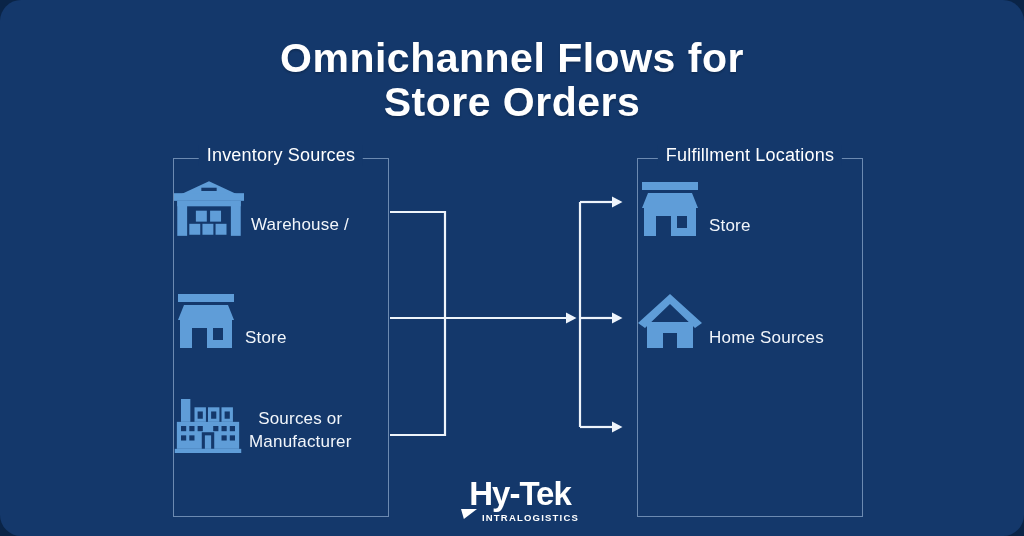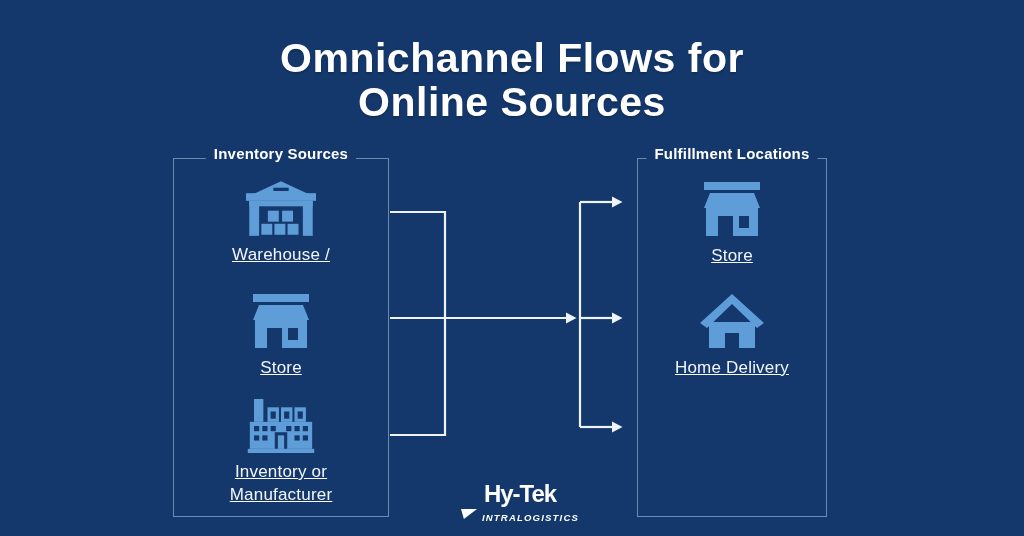--- a/index.html
+++ b/index.html
@@ -11,78 +11,78 @@
     --skin:#e5ad89;
     --skin-nail:#f3e3d3;
     --text:#ffffff;
     --box-border:rgba(180,205,235,.55);
   }
   *{margin:0;padding:0;box-sizing:border-box;}
   body{background:#0a2447;}
   .canvas{
     position:relative;width:1024px;height:536px;overflow:hidden;
     background:var(--background);
-    font-family:"Liberation Sans",sans-serif;color:var(--text);
+    font-family:"Liberation Sans",sans-serif;color:var(--text);border-radius:21px;
   }
   
   .title{
     position:absolute;top:36px;left:0;width:100%;
     text-align:center;font-weight:bold;font-size:41px;line-height:44px;
     letter-spacing:.5px;text-shadow:0 2px 2px rgba(0,0,0,.18);
   }
   
   .group-box{
     position:absolute;top:158px;height:359px;
     border:1px solid var(--box-border);
   }
   .box-inventory{left:173px;width:216px;}
-  .box-fulfillment{left:637px;width:190px;}
+  .box-fulfillment{left:637px;width:226px;}
   .group-heading{
     position:absolute;top:-14px;left:50%;transform:translateX(-50%);
     background:var(--background);padding:0 8px;white-space:nowrap;
-    font-size:15px;font-weight:bold;letter-spacing:.2px;
+    font-size:18px;font-weight:normal;letter-spacing:.2px;
   }
   .flow-item{
     position:absolute;left:0;right:0;
-    display:flex;flex-direction:column;align-items:center;gap:7px;text-decoration:underline;
+    display:flex;flex-direction:row;align-items:flex-end;gap:7px;
   }
   .flow-item .icon{display:flex;align-items:flex-end;justify-content:center;}
   .item-label{
     text-align:center;font-size:17px;line-height:23px;color:#f2f6fb;
     letter-spacing:.2px;
   }
   .item-label .ln{display:block;}
   
   .connectors{position:absolute;left:0;top:0;pointer-events:none;}
   
   .scene{position:absolute;left:0;top:295px;width:200px;height:241px;}
   
   .logo{position:absolute;left:455px;top:477px;width:130px;z-index:6;}
   .logo-brand{
-    font-size:24px;font-weight:bold;letter-spacing:-1px;line-height:34px;
+    font-size:33px;font-weight:bold;letter-spacing:-1px;line-height:34px;
     color:#fff;text-align:center;
   }
   .logo-tail{
     position:absolute;left:6px;top:32px;width:16px;height:10px;background:#fff;
     clip-path:polygon(0 0,100% 0,18% 100%);
   }
   .logo-tagline{
     font-size:9.5px;font-weight:bold;letter-spacing:1.2px;color:#fff;
-    text-align:right;padding-right:6px;margin-top:1px;font-style:italic;
+    text-align:right;padding-right:6px;margin-top:1px;
   }
   svg{display:block;}
 </style>
 </head>
 <body>
 
 <div class="canvas">
 
   <div class="title">
     <div>Omnichannel Flows for</div>
-    <div>Online Sources</div>
+    <div>Store Orders</div>
   </div>
 
   <svg class="connectors" width="1024" height="536" viewBox="0 0 1024 536">
     <g stroke="#eef4fb" stroke-width="2.2" fill="none">
       <path d="M390,212 H445 V435 H390"></path>
       <path d="M390,318 H566"></path>
       <path d="M580,202 V427"></path>
       <path d="M580,202 H612"></path>
       <path d="M580,318 H612"></path>
       <path d="M580,427 H612"></path>
@@ -154,21 +154,21 @@
           <rect x="6" y="35" width="5" height="5" fill="#14386b"></rect>
           <rect x="14" y="35" width="5" height="5" fill="#14386b"></rect>
           <rect x="45" y="35" width="5" height="5" fill="#14386b"></rect>
           <rect x="53" y="35" width="5" height="5" fill="#14386b"></rect>
           <rect x="26" y="32" width="12" height="16" fill="#14386b"></rect>
           <rect x="29" y="35" width="6" height="13"></rect>
           <rect x="0" y="48" width="64" height="4"></rect>
         </svg>
       </span>
       <div class="item-label">
-        <span class="ln">Inventory or</span>
+        <span class="ln">Sources or</span>
         <span class="ln">Manufacturer</span>
       </div>
     </div>
   </div>
 
   <div class="group-box box-fulfillment">
     <div class="group-heading">Fulfillment Locations</div>
 
     <div class="flow-item" style="top:22px">
       <span class="icon">
@@ -187,21 +187,21 @@
 
     <div class="flow-item" style="top:134px">
       <span class="icon">
         <svg width="64" height="56" viewBox="0 0 64 54" fill="#5f9dd8">
           <polygon points="32,0 64,29 57,34 32,10 7,34 0,29"></polygon>
           <rect x="9" y="28" width="46" height="26"></rect>
           <rect x="25" y="39" width="14" height="15" fill="#14386b"></rect>
         </svg>
       </span>
       <div class="item-label">
-        <span class="ln">Home Delivery</span>
+        <span class="ln">Home Sources</span>
       </div>
     </div>
 
   </div>
 
   <div class="scene">
     
     
     
     

